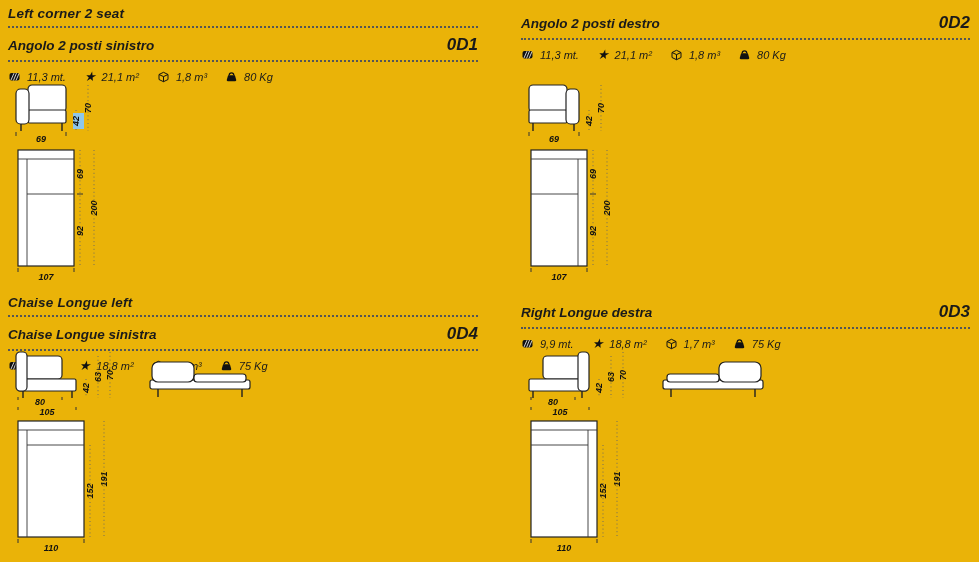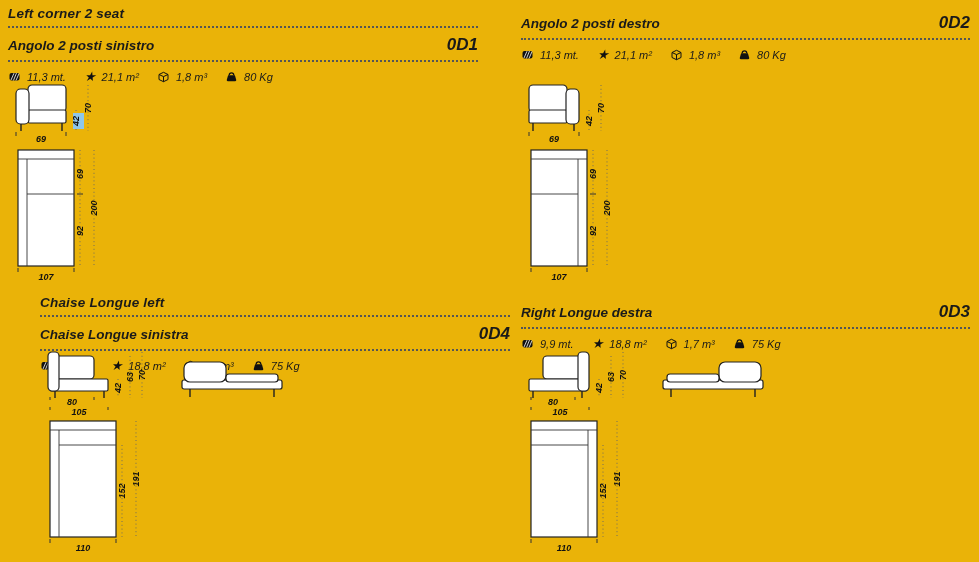--- a/index.html
+++ b/index.html
@@ -180,21 +180,21 @@
         <line class="tick" x1="8" y1="122" x2="8" y2="126"></line>
         <line class="tick" x1="64" y1="122" x2="64" y2="126"></line>
       </g>
       <text class="dim" text-anchor="middle" transform="rotate(-90 73 28)" x="73" y="28">69</text>
       <text class="dim" text-anchor="middle" transform="rotate(-90 87 62)" x="87" y="62">200</text>
       <text class="dim" text-anchor="middle" transform="rotate(-90 73 85)" x="73" y="85">92</text>
       <text class="dim" text-anchor="middle" x="36" y="134">107</text>
     </svg>
   </section>
 
-  <section class="quad" style="left:8px; top:295px; width:470px; height:266px;margin-left:32px;">
+  <section class="quad" style="left:8px; top:295px; width:470px; height:266px;">
     <h2 class="t-en">Chaise Longue left</h2>
     <div class="t-it-row">
       <h3 class="t-it">Chaise Longue sinistra</h3>
       <span class="code">0D4</span>
     </div>
     <div class="specs">
       <span class="spec">
         <svg class="ic" viewBox="0 0 13 13">
             <rect x="1.5" y="3" width="10" height="7.5" rx="2" fill="#111"></rect>
             <line x1="3" y1="10" x2="6" y2="3.2" stroke="#fff" stroke-width="0.8"></line>

